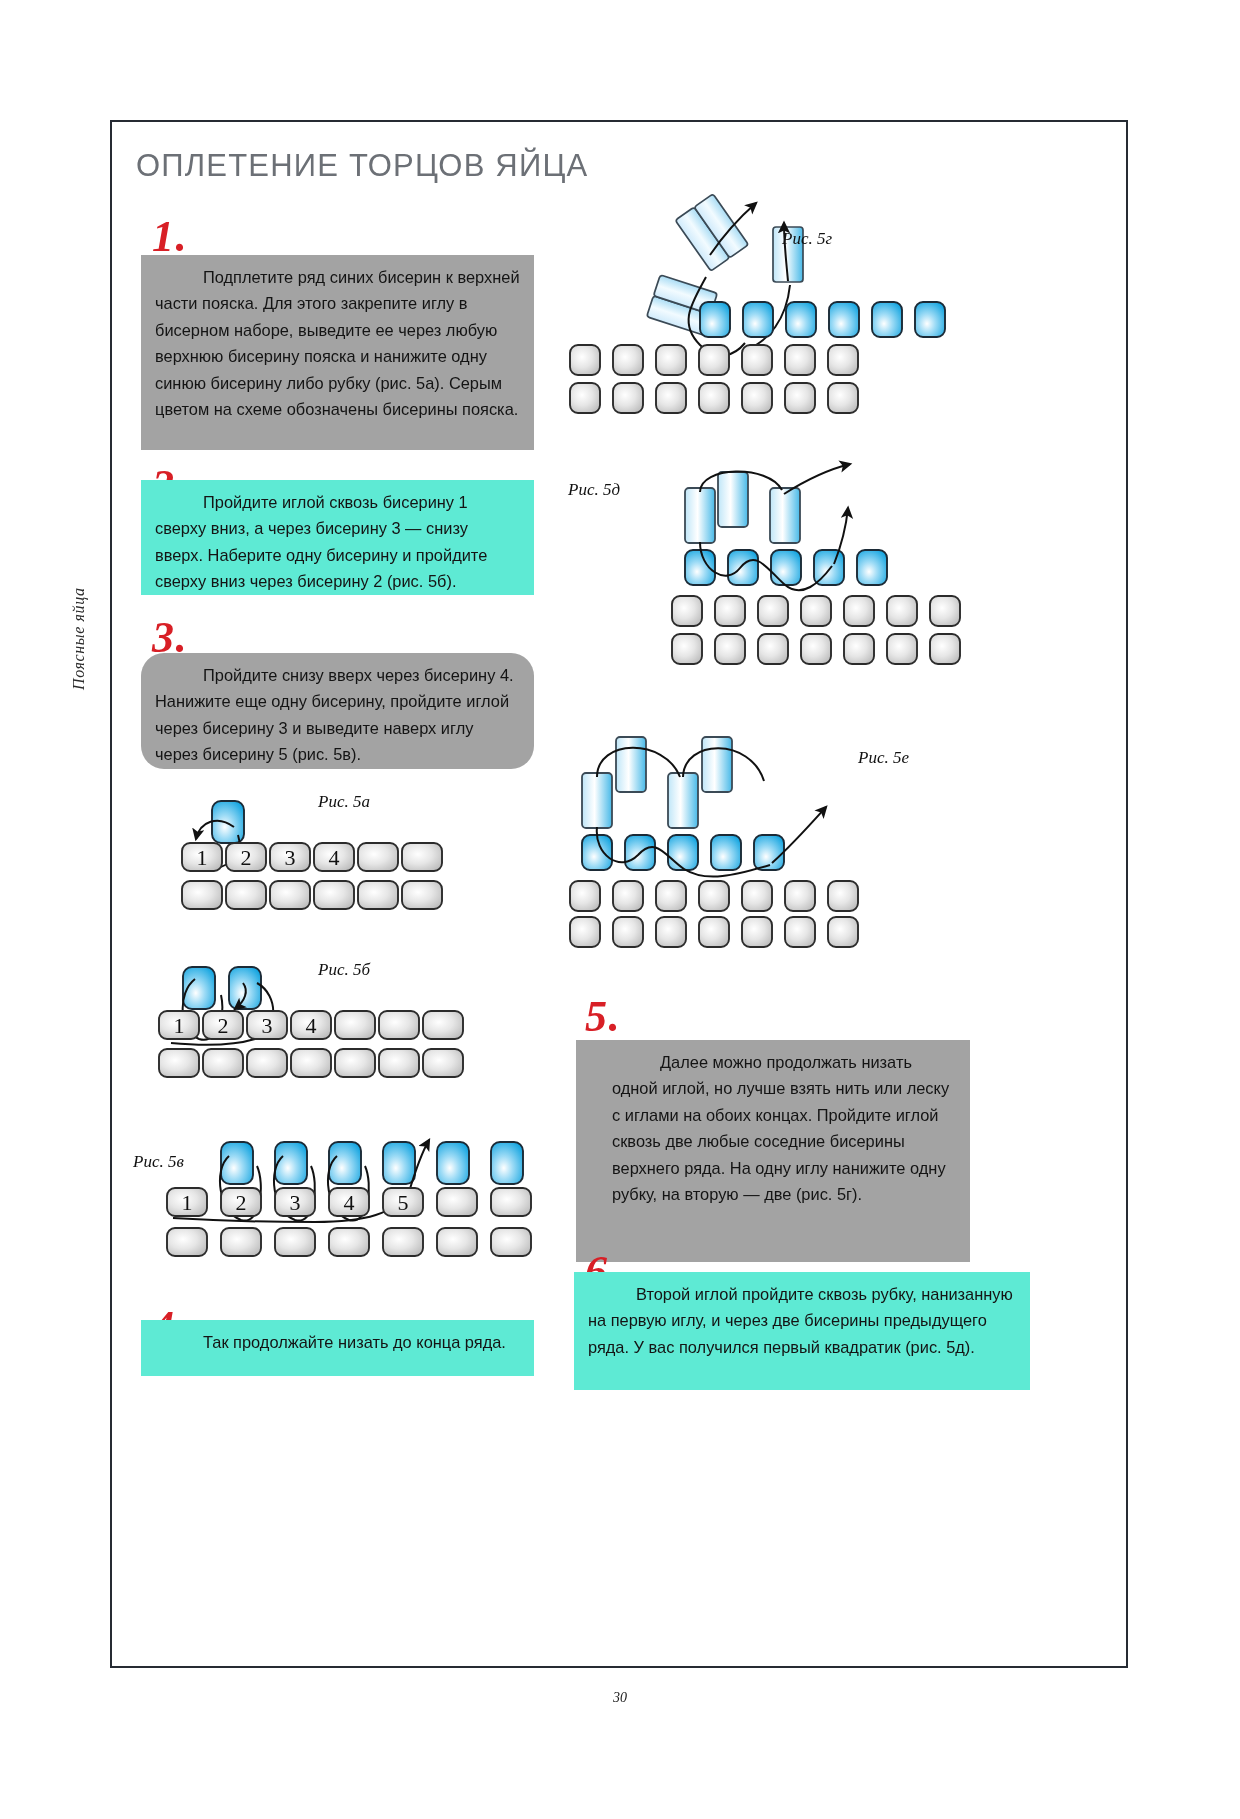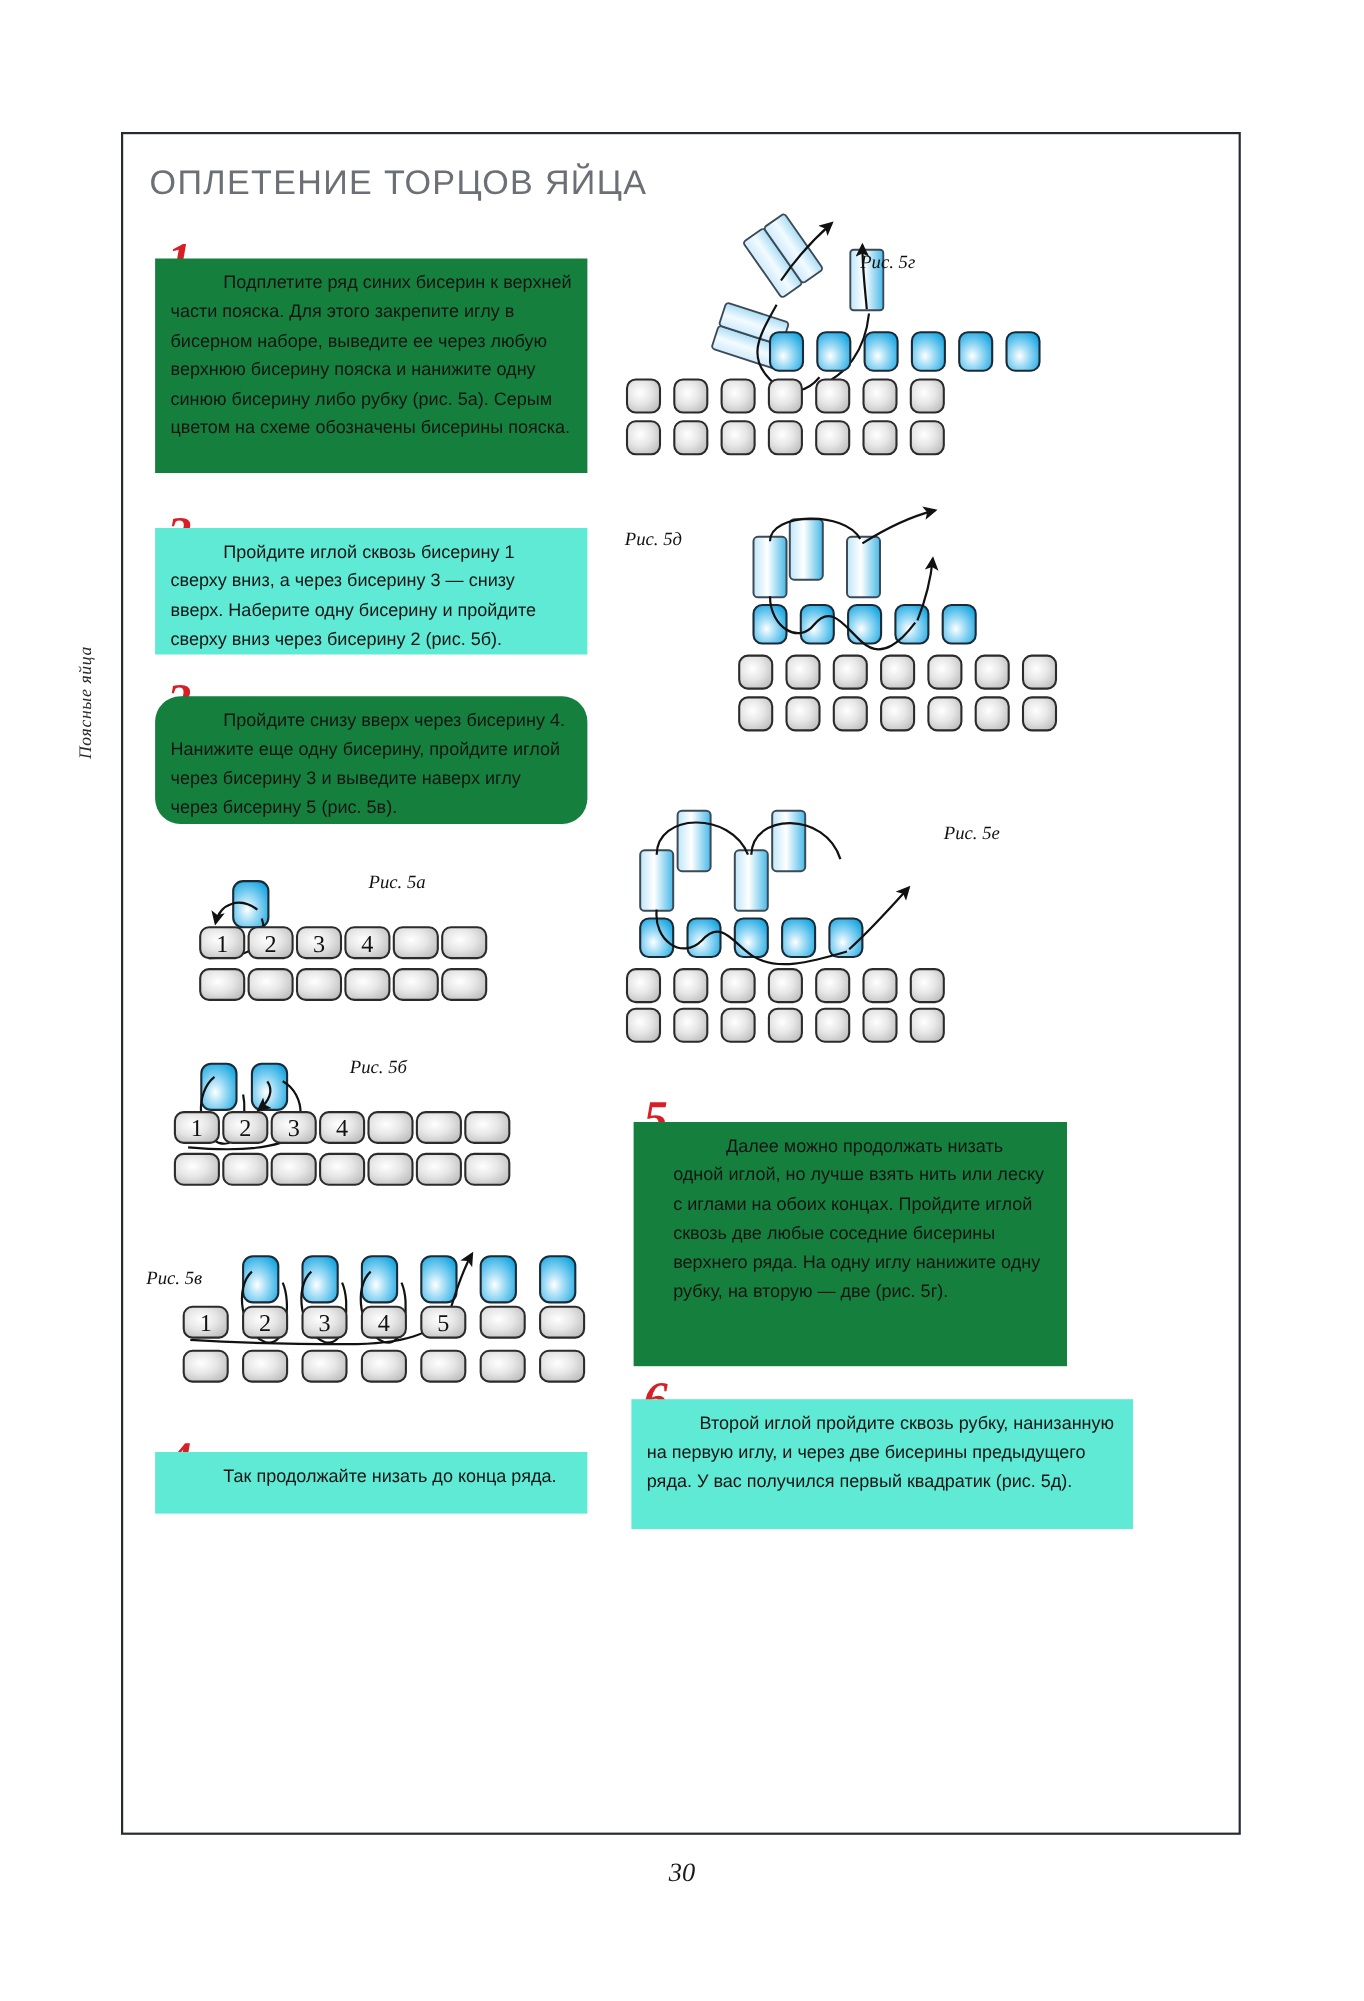--- a/index.html
+++ b/index.html
@@ -16,33 +16,33 @@
          font-family:"Liberation Serif", serif;font-style:italic;
          font-size:16px;color:#2b2b2b;letter-spacing:.6px;
          white-space:nowrap;}
 
   .title{position:absolute;left:136px;top:148px;font-size:31px;
          letter-spacing:1.2px;color:#6c7076;font-weight:400;text-align:right;}
 
   
   .step{position:absolute;box-sizing:border-box;padding:9px 14px 11px 14px;
         font-size:16.4px;line-height:26.4px;color:#141414;}
-  .step.cream{background:#15803d;}
+  .step.cream{background:#a3a3a3;margin-top:20px;}
   .step.green{background:#5eead4;}
   .num{position:absolute;font-family:"Liberation Serif", serif;
        font-style:italic;font-weight:700;color:#d81f26;
        font-size:44px;line-height:1;}
   .num .dot{font-style:normal;}
   .ind{display:inline-block;}
 
   .figlabel{position:absolute;font-family:"Liberation Serif", serif;
             font-style:italic;font-size:17px;color:#111;white-space:nowrap;}
 
   .pageno{position:absolute;left:0;top:1690px;width:1240px;text-align:center;
-          font-family:"Liberation Serif", serif;font-style:italic;font-size:24px;color:#1a1a1a;}
+          font-family:"Liberation Serif", serif;font-style:italic;font-size:14px;color:#1a1a1a;}
 
   svg{position:absolute;overflow:visible;}
   .figwrap{position:absolute;}
 </style>
 </head>
 <body>
 
 <div class="frame"></div>
 
 <div class="vhead">Поясные яйца</div>
@@ -282,21 +282,21 @@
     <g>
       <rect x="-8" y="86" width="40" height="28" rx="8" fill="url(#gGray)" stroke="#2b2b2b" stroke-width="1.9"></rect>
       <rect x="36" y="86" width="40" height="28" rx="8" fill="url(#gGray)" stroke="#2b2b2b" stroke-width="1.9"></rect>
       <rect x="80" y="86" width="40" height="28" rx="8" fill="url(#gGray)" stroke="#2b2b2b" stroke-width="1.9"></rect>
       <rect x="124" y="86" width="40" height="28" rx="8" fill="url(#gGray)" stroke="#2b2b2b" stroke-width="1.9"></rect>
       <rect x="168" y="86" width="40" height="28" rx="8" fill="url(#gGray)" stroke="#2b2b2b" stroke-width="1.9"></rect>
       <rect x="212" y="86" width="40" height="28" rx="8" fill="url(#gGray)" stroke="#2b2b2b" stroke-width="1.9"></rect>
     </g>
   </svg>
 </div>
-<div class="figlabel" style="left:318px;top:792px;margin-left:17px;">Рис. 5а</div>
+<div class="figlabel" style="left:318px;top:792px;">Рис. 5а</div>
 
 <div class="figwrap" style="left:163px;top:965px;width:380px;height:140px;">
   <svg width="380" height="140">
     <g>
       <rect x="20" y="2" width="32" height="42" rx="9" fill="url(#gBlue)" stroke="#1b2a36" stroke-width="1.9"></rect>
       <rect x="66" y="2" width="32" height="42" rx="9" fill="url(#gBlue)" stroke="#1b2a36" stroke-width="1.9"></rect>
     </g>
 
     <path d="M32,14 C14,28 16,66 36,74 C56,80 62,48 58,30" fill="none" stroke="#111" stroke-width="2"></path>
     <path d="M80,18 C86,26 82,36 72,44" fill="none" stroke="#111" stroke-width="2" marker-end="url(#ah)"></path>

